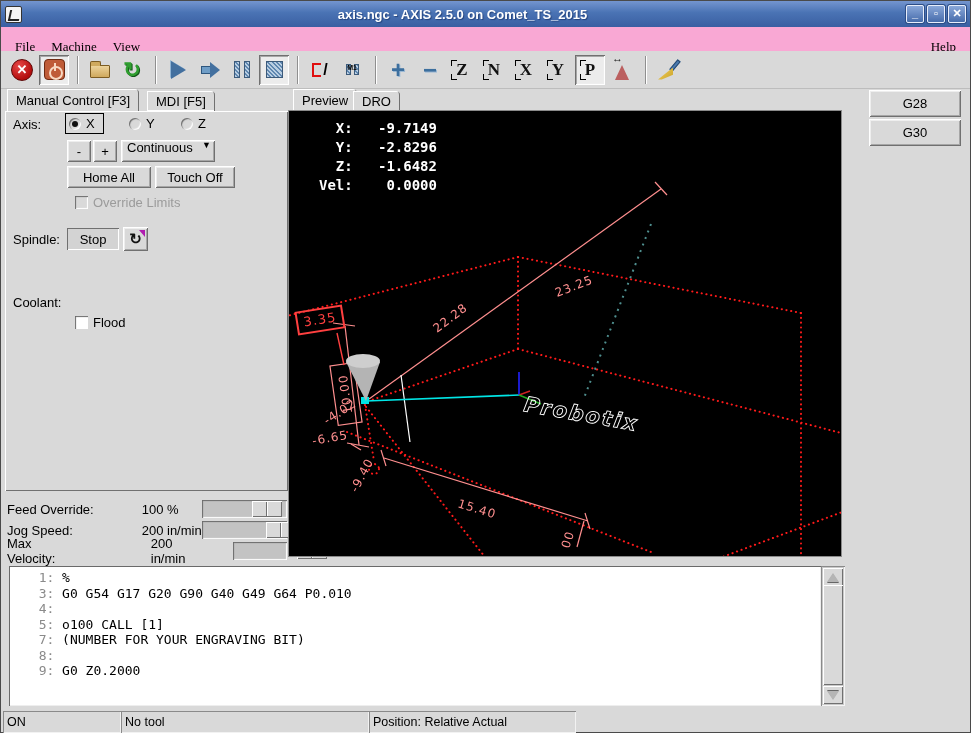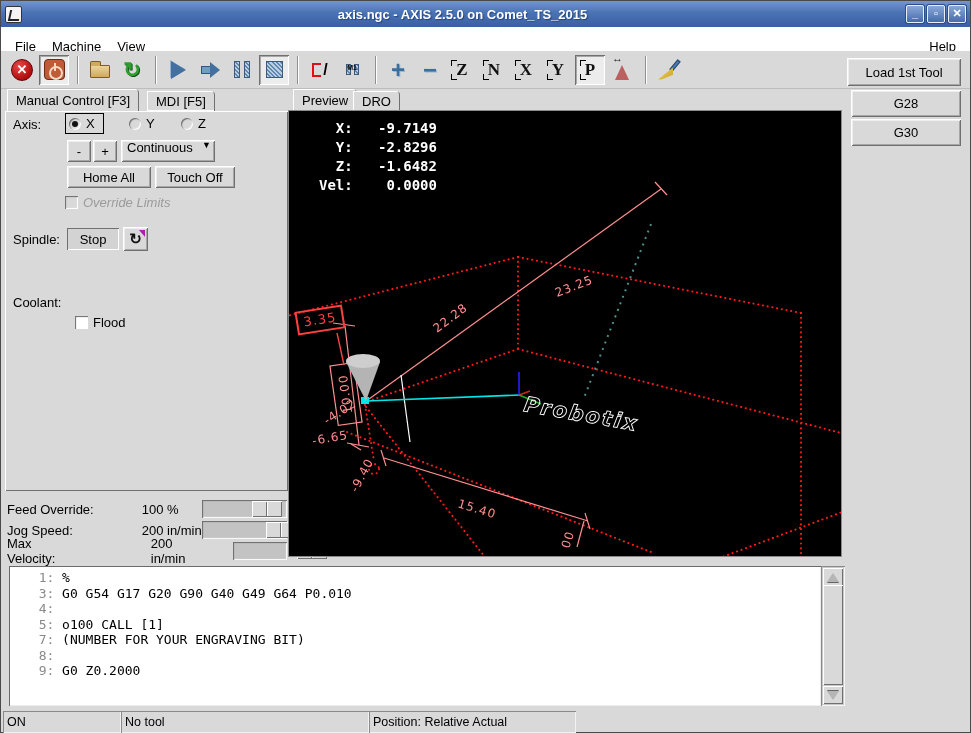--- a/index.html
+++ b/index.html
@@ -17,22 +17,22 @@
     display:flex; align-items:center; padding:0 4px; }
   #title-text { flex:1; text-align:center; color:#fff; font-weight:bold; font-size:13px; text-shadow:1px 1px 1px #24437c; }
   #app-icon { width:17px; height:17px; background:#f4f4f4; border:1px solid #333; border-radius:2px; position:relative; }
   #app-icon::after { content:""; position:absolute; left:3px; top:3px; width:9px; height:9px;
     border-left:2px solid #222; border-bottom:2px solid #222; transform:skewX(-12deg); }
   .winbtn { width:18px; height:18px; margin-left:3px; border:1px solid #e8eefb; border-radius:2px;
     background:linear-gradient(180deg,#89a7d9,#476cab); color:#fff; font-size:11px; line-height:15px;
     text-align:center; font-weight:bold; box-shadow:0 0 0 1px #2d4d86; }
 
   
-  #menubar { position:absolute; left:0; top:26px; width:100%; height:40px; background:#ffffff;
-    border-bottom:1px solid #b9b9b9; display:flex; align-items:center; font-size:13px; padding:0 6px; }
+  #menubar { position:absolute; left:0; top:26px; width:100%; height:40px; background:#f9a8d4;
+    border-bottom:1px solid #b9b9b9; display:flex; align-items:center; font-size:13px; padding:0 6px;font-family:Liberation Serif, serif; }
   .menu-item { padding:3px 8px; color:#000; }
   .menu-item::first-letter { text-decoration:underline; }
   #menu-help { margin-left:auto; }
 
   
   #toolbar { position:absolute; left:0; top:50px; width:100%; height:38px; background:#d9d9d9;
     border-bottom:1px solid #bdbdbd; display:flex; align-items:center; padding-left:6px; }
   .tb { width:30px; height:30px; margin-right:2px; display:flex; align-items:center; justify-content:center; position:relative; }
   .tb.pressed { background:#ececec; box-shadow: inset 1px 1px 0 #707070, inset -1px -1px 0 #ffffff, inset 2px 2px 0 #a6a6a6, inset -2px -2px 0 #eeeeee; }
   .tb-sep { width:2px; height:28px; margin:0 6px; box-shadow:inset 1px 0 0 #8f8f8f, inset -1px 0 0 #ffffff; }
@@ -65,21 +65,21 @@
   .viewletter::before { content:""; position:absolute; left:-2px; top:0px; width:5px; height:5px; border-left:1px solid #000; border-top:1px solid #000; }
   .viewletter::after { content:""; position:absolute; left:-2px; bottom:0px; width:5px; height:5px; border-left:1px solid #000; border-bottom:1px solid #000; }
   .i-rotate { position:relative; width:20px; height:22px; }
   .i-rotate .cone { position:absolute; left:3px; top:6px; width:0; height:0; border-left:7px solid transparent; border-right:7px solid transparent; border-bottom:15px solid #bb5f5f; }
   .i-rotate .arrows { position:absolute; left:0px; top:-7px; font-size:11px; color:#111; letter-spacing:6px; }
   .i-broom { position:relative; width:24px; height:24px; }
   .i-broom .handle { position:absolute; right:3px; top:1px; width:4px; height:13px; background:#4a7ab0; border:1px solid #274a70; transform:rotate(40deg); }
   .i-broom .brush { position:absolute; left:2px; bottom:2px; width:15px; height:12px; background:linear-gradient(135deg,#f2cd57,#caa42c); clip-path:polygon(0 100%,100% 0,100% 60%,25% 100%); }
 
   #load-tool-btn { position:absolute; right:9px; top:57px; width:114px; height:28px; font-size:13px; display:flex; align-items:center; justify-content:center; }
-  .side-btn { position:absolute; right:9px; width:110px; height:27px; font-size:13px; display:flex; align-items:center; justify-content:center; }
+  .side-btn { position:absolute; right:9px; width:92px; height:27px; font-size:13px; display:flex; align-items:center; justify-content:center; }
 
   
   .tab { position:absolute; height:22px; padding:0 9px; font-size:13px; display:flex; align-items:center;
     background:#d9d9d9; box-shadow:inset 1px 1px 0 #ffffff, inset -1px 0 0 #707070; border-top-right-radius:4px; }
   .tab.inactive { height:20px; top:90px; box-shadow:inset 1px 1px 0 #ffffff, inset -1px 0 0 #707070, inset 0 -1px 0 #ffffff; background:#d9d9d9; }
 
   
   #left-frame { position:absolute; left:4px; top:110px; width:283px; height:380px; }
   .lbl { position:absolute; font-size:13px; color:#000;text-align:right; }
   .btn { display:flex; align-items:center; justify-content:center; font-size:13px; color:#000; }
@@ -220,21 +220,20 @@
     </div>
     <div class="tb-sep"></div>
     <div class="tb">
       <span class="i-broom">
           <span class="handle"></span>
           <span class="brush"></span>
         </span>
     </div>
   </div>
 
-  <div id="load-tool-btn" class="raised btn">Load 1st Tool</div>
   <div class="side-btn raised btn" style="top:89px;">G28</div>
   <div class="side-btn raised btn" style="top:118px;">G30</div>
 
   <div class="tab" style="left:6px; top:88px;">Manual Control [F3]</div>
   <div class="tab inactive" style="left:146px;">MDI [F5]</div>
 
   <div id="left-frame" class="raised1">
     <span class="lbl" style="left:8px; top:6px;">Axis:</span>
 
     <span class="radio-item" id="axis-x-wrap" style="left:60px; top:2px;">
@@ -253,21 +252,21 @@
     <div class="btn raised" style="position:absolute; left:62px; top:29px; width:24px; height:22px;">-</div>
     <div class="btn raised" style="position:absolute; left:88px; top:29px; width:24px; height:22px;">+</div>
     <div class="raised" style="position:absolute; left:116px; top:29px; width:94px; height:22px; display:flex; align-items:flex-start; padding-left:6px; font-size:13px;">
       <span>Continuous</span>
       <span style="margin-left:auto; margin-right:4px; font-size:9px;">▼</span>
     </div>
 
     <div class="btn raised" style="position:absolute; left:62px; top:55px; width:84px; height:22px;">Home All</div>
     <div class="btn raised" style="position:absolute; left:150px; top:55px; width:80px; height:22px;">Touch Off</div>
 
-    <span class="radio-item" style="left:60px; top:84px; color:#9b9b9b;font-style:italic;">
+    <span class="radio-item" style="left:70px; top:84px; color:#9b9b9b;">
       <span class="check disabled"></span>
       <span>Override Limits</span>
     </span>
 
     <span class="lbl" style="left:8px; top:121px;">Spindle:</span>
     <div class="btn sunken" style="position:absolute; left:62px; top:117px; width:52px; height:22px; background:#d3d3d3;">Stop</div>
     <div class="btn raised" style="position:absolute; left:118px; top:116px; width:25px; height:24px;">
       <span style="position:relative; font-size:15px; font-weight:bold; color:#111;">↻<span style="position:absolute; right:-3px; top:0; width:0; height:0; border-left:6px solid transparent; border-top:7px solid #b01cb0;"></span></span>
     </div>
 

